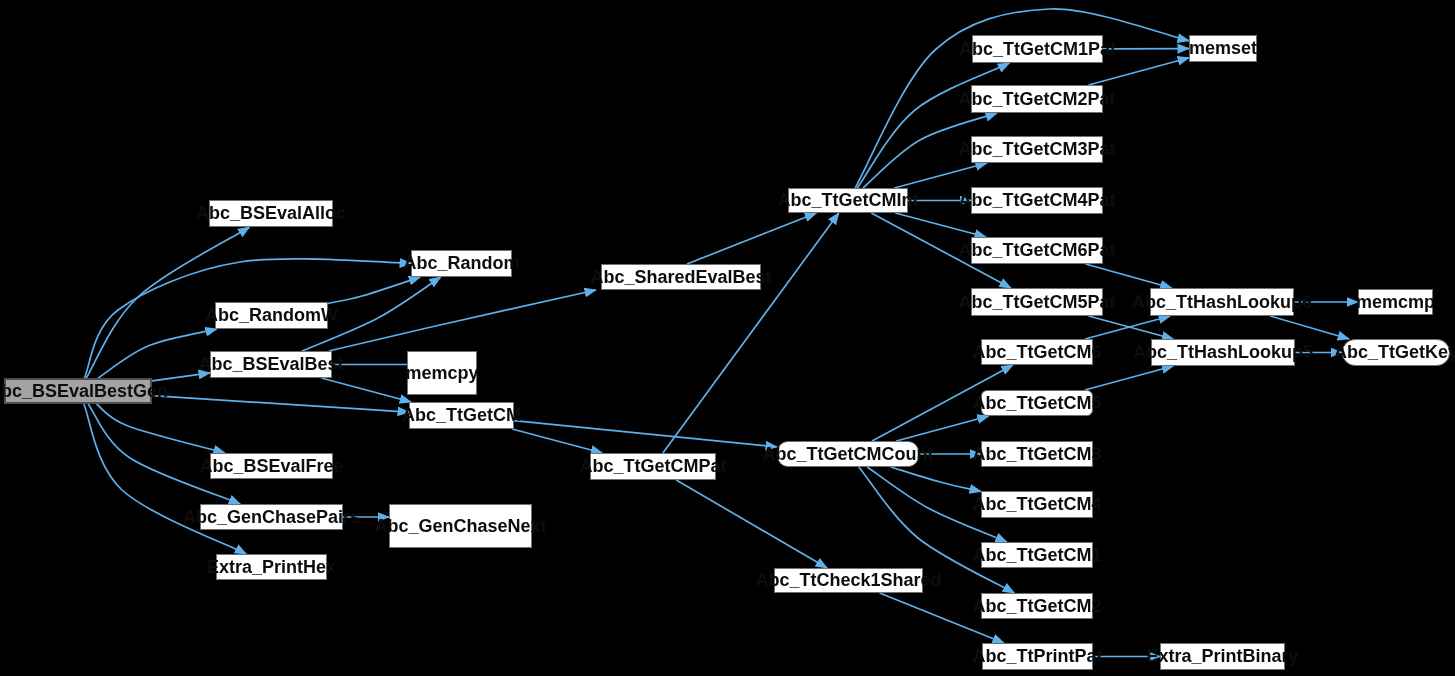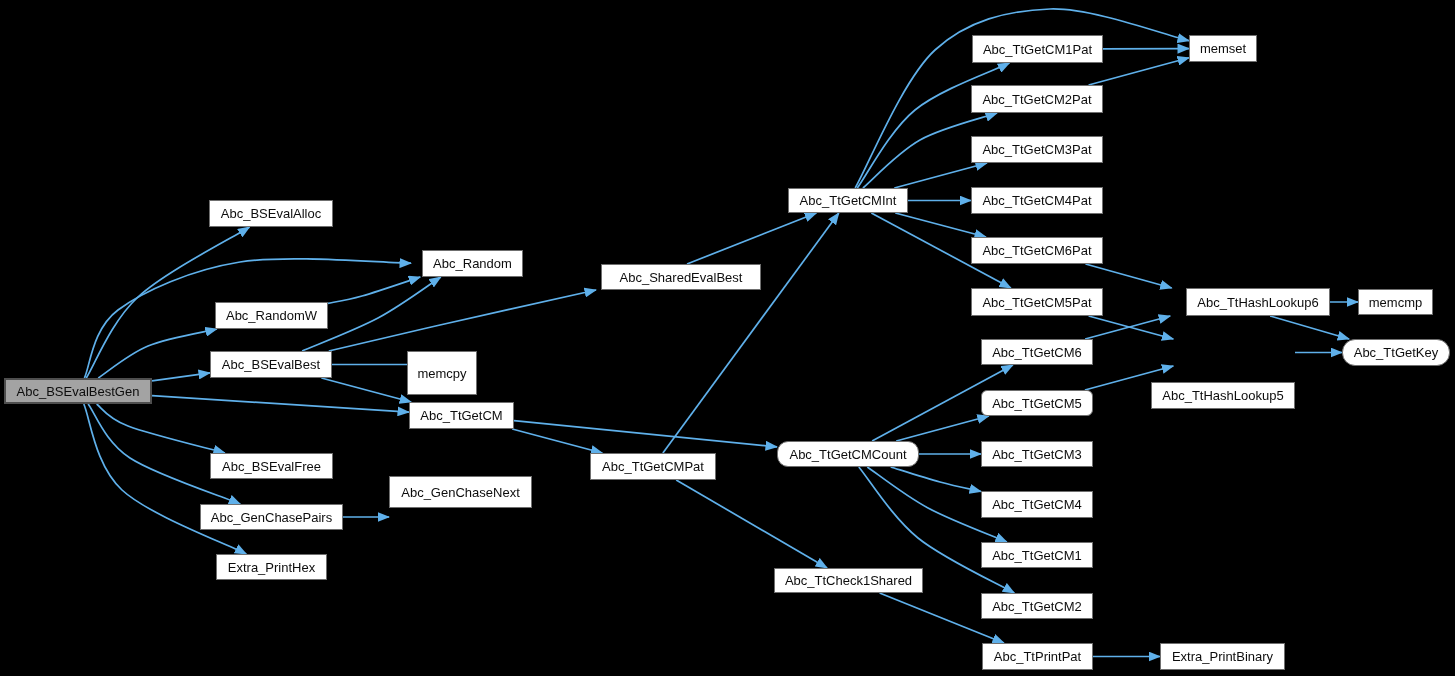--- a/index.html
+++ b/index.html
@@ -24,23 +24,24 @@
   }
   .node {
     position: absolute;
     box-sizing: border-box;
     background: #ffffff;
     border: 1.5px solid #6f6f6f;
     color: #0d0d0d;
     display: flex;
     align-items: center;
     justify-content: center;
-    font-size: 13px;
+    font-size: 18px;
     white-space: nowrap;
     cursor: pointer;
+    font-weight: bold;
   }
   .node.highlight {
     background: #9c9c9c;
     border: 2px solid #4e4e4e;
     cursor: default;
   }
 </style>
 <style>.node{background:#ffffff;border-color:#6f6f6f;color:#0d0d0d;}.node.highlight{background:#a3a3a3;border-color:#4e4e4e;}#arrowhead path{fill:#5fb0ea;}</style></head>
 <body>
 
@@ -93,43 +94,43 @@
         <path d="M1294.0,302.0 L1358.0,302.0" fill="none" stroke="#5fb0ea" stroke-width="1.7" marker-end="url(#arrowhead)"></path>
         <path d="M1270.1,316.0 L1349.1,339.0" fill="none" stroke="#5fb0ea" stroke-width="1.7" marker-end="url(#arrowhead)"></path>
         <path d="M1295.0,352.5 L1342.0,352.5" fill="none" stroke="#5fb0ea" stroke-width="1.7" marker-end="url(#arrowhead)"></path>
         <path d="M879.6,593.0 L1003.9,643.0" fill="none" stroke="#5fb0ea" stroke-width="1.7" marker-end="url(#arrowhead)"></path>
         <path d="M1093.0,656.5 L1160.0,656.5" fill="none" stroke="#5fb0ea" stroke-width="1.7" marker-end="url(#arrowhead)"></path>
       </g>
   </svg>
   <div id="nodes">
       <div class="node highlight" style="left: 4px; top: 378px; width: 148px; height: 26px;">Abc_BSEvalBestGen</div>
       <div class="node" style="left: 209px; top: 200px; width: 124px; height: 27px;">Abc_BSEvalAlloc</div>
-      <div class="node" style="left: 411px; top: 250px; width: 101px; height: 27px; margin-left: 11px;">Abc_Random</div>
+      <div class="node" style="left: 411px; top: 250px; width: 101px; height: 27px;">Abc_Random</div>
       <div class="node" style="left: 215px; top: 302px; width: 113px; height: 27px;">Abc_RandomW</div>
       <div class="node" style="left: 210px; top: 351px; width: 122px; height: 27px;">Abc_BSEvalBest</div>
       <div class="node" style="left: 407px; top: 351px; width: 70px; height: 44px;">memcpy</div>
       <div class="node" style="left: 409px; top: 402px; width: 105px; height: 27px;">Abc_TtGetCM</div>
       <div class="node" style="left: 210px; top: 453px; width: 123px; height: 26px;">Abc_BSEvalFree</div>
       <div class="node" style="left: 200px; top: 504px; width: 143px; height: 26px;">Abc_GenChasePairs</div>
-      <div class="node" style="left: 389px; top: 476px; width: 143px; height: 32px;">Abc_GenChaseNext</div>
+      <div class="node" style="left: 389px; top: 504px; width: 143px; height: 44px;">Abc_GenChaseNext</div>
       <div class="node" style="left: 216px; top: 554px; width: 111px; height: 26px;">Extra_PrintHex</div>
       <div class="node" style="left: 601px; top: 264px; width: 160px; height: 26px;">Abc_SharedEvalBest</div>
       <div class="node" style="left: 590px; top: 453px; width: 126px; height: 27px;">Abc_TtGetCMPat</div>
       <div class="node" style="left: 788px; top: 188px; width: 120px; height: 25px;">Abc_TtGetCMInt</div>
       <div class="node" style="left: 777px; top: 441px; width: 142px; height: 26px; border-radius: 11px;">Abc_TtGetCMCount</div>
       <div class="node" style="left: 774px; top: 568px; width: 149px; height: 25px;">Abc_TtCheck1Shared</div>
       <div class="node" style="left: 972px; top: 35px; width: 131px; height: 28px;">Abc_TtGetCM1Pat</div>
       <div class="node" style="left: 971px; top: 85px; width: 132px; height: 28px;">Abc_TtGetCM2Pat</div>
       <div class="node" style="left: 971px; top: 136px; width: 132px; height: 27px;">Abc_TtGetCM3Pat</div>
       <div class="node" style="left: 971px; top: 187px; width: 132px; height: 27px;">Abc_TtGetCM4Pat</div>
       <div class="node" style="left: 971px; top: 237px; width: 132px; height: 27px;">Abc_TtGetCM6Pat</div>
       <div class="node" style="left: 971px; top: 288px; width: 132px; height: 28px;">Abc_TtGetCM5Pat</div>
       <div class="node" style="left: 1189px; top: 35px; width: 68px; height: 27px;">memset</div>
-      <div class="node" style="left: 1150px; top: 288px; width: 144px; height: 28px; margin-left: 36px;">Abc_TtHashLookup6</div>
-      <div class="node" style="left: 1151px; top: 339px; width: 144px; height: 27px; margin-top: 43px;">Abc_TtHashLookup5</div>
+      <div class="node" style="left: 1150px; top: 288px; width: 144px; height: 28px;">Abc_TtHashLookup6</div>
+      <div class="node" style="left: 1151px; top: 339px; width: 144px; height: 27px;">Abc_TtHashLookup5</div>
       <div class="node" style="left: 1358px; top: 289px; width: 75px; height: 26px;">memcmp</div>
       <div class="node" style="left: 1342px; top: 339px; width: 108px; height: 27px; border-radius: 13px;">Abc_TtGetKey</div>
       <div class="node" style="left: 981px; top: 339px; width: 112px; height: 26px;">Abc_TtGetCM6</div>
       <div class="node" style="left: 981px; top: 390px; width: 112px; height: 26px; border-radius: 6px;">Abc_TtGetCM5</div>
       <div class="node" style="left: 981px; top: 441px; width: 112px; height: 26px;">Abc_TtGetCM3</div>
       <div class="node" style="left: 981px; top: 491px; width: 112px; height: 27px;">Abc_TtGetCM4</div>
       <div class="node" style="left: 981px; top: 542px; width: 112px; height: 26px;">Abc_TtGetCM1</div>
       <div class="node" style="left: 981px; top: 593px; width: 112px; height: 26px;">Abc_TtGetCM2</div>
       <div class="node" style="left: 982px; top: 643px; width: 111px; height: 27px;">Abc_TtPrintPat</div>
       <div class="node" style="left: 1160px; top: 643px; width: 125px; height: 27px;">Extra_PrintBinary</div>

